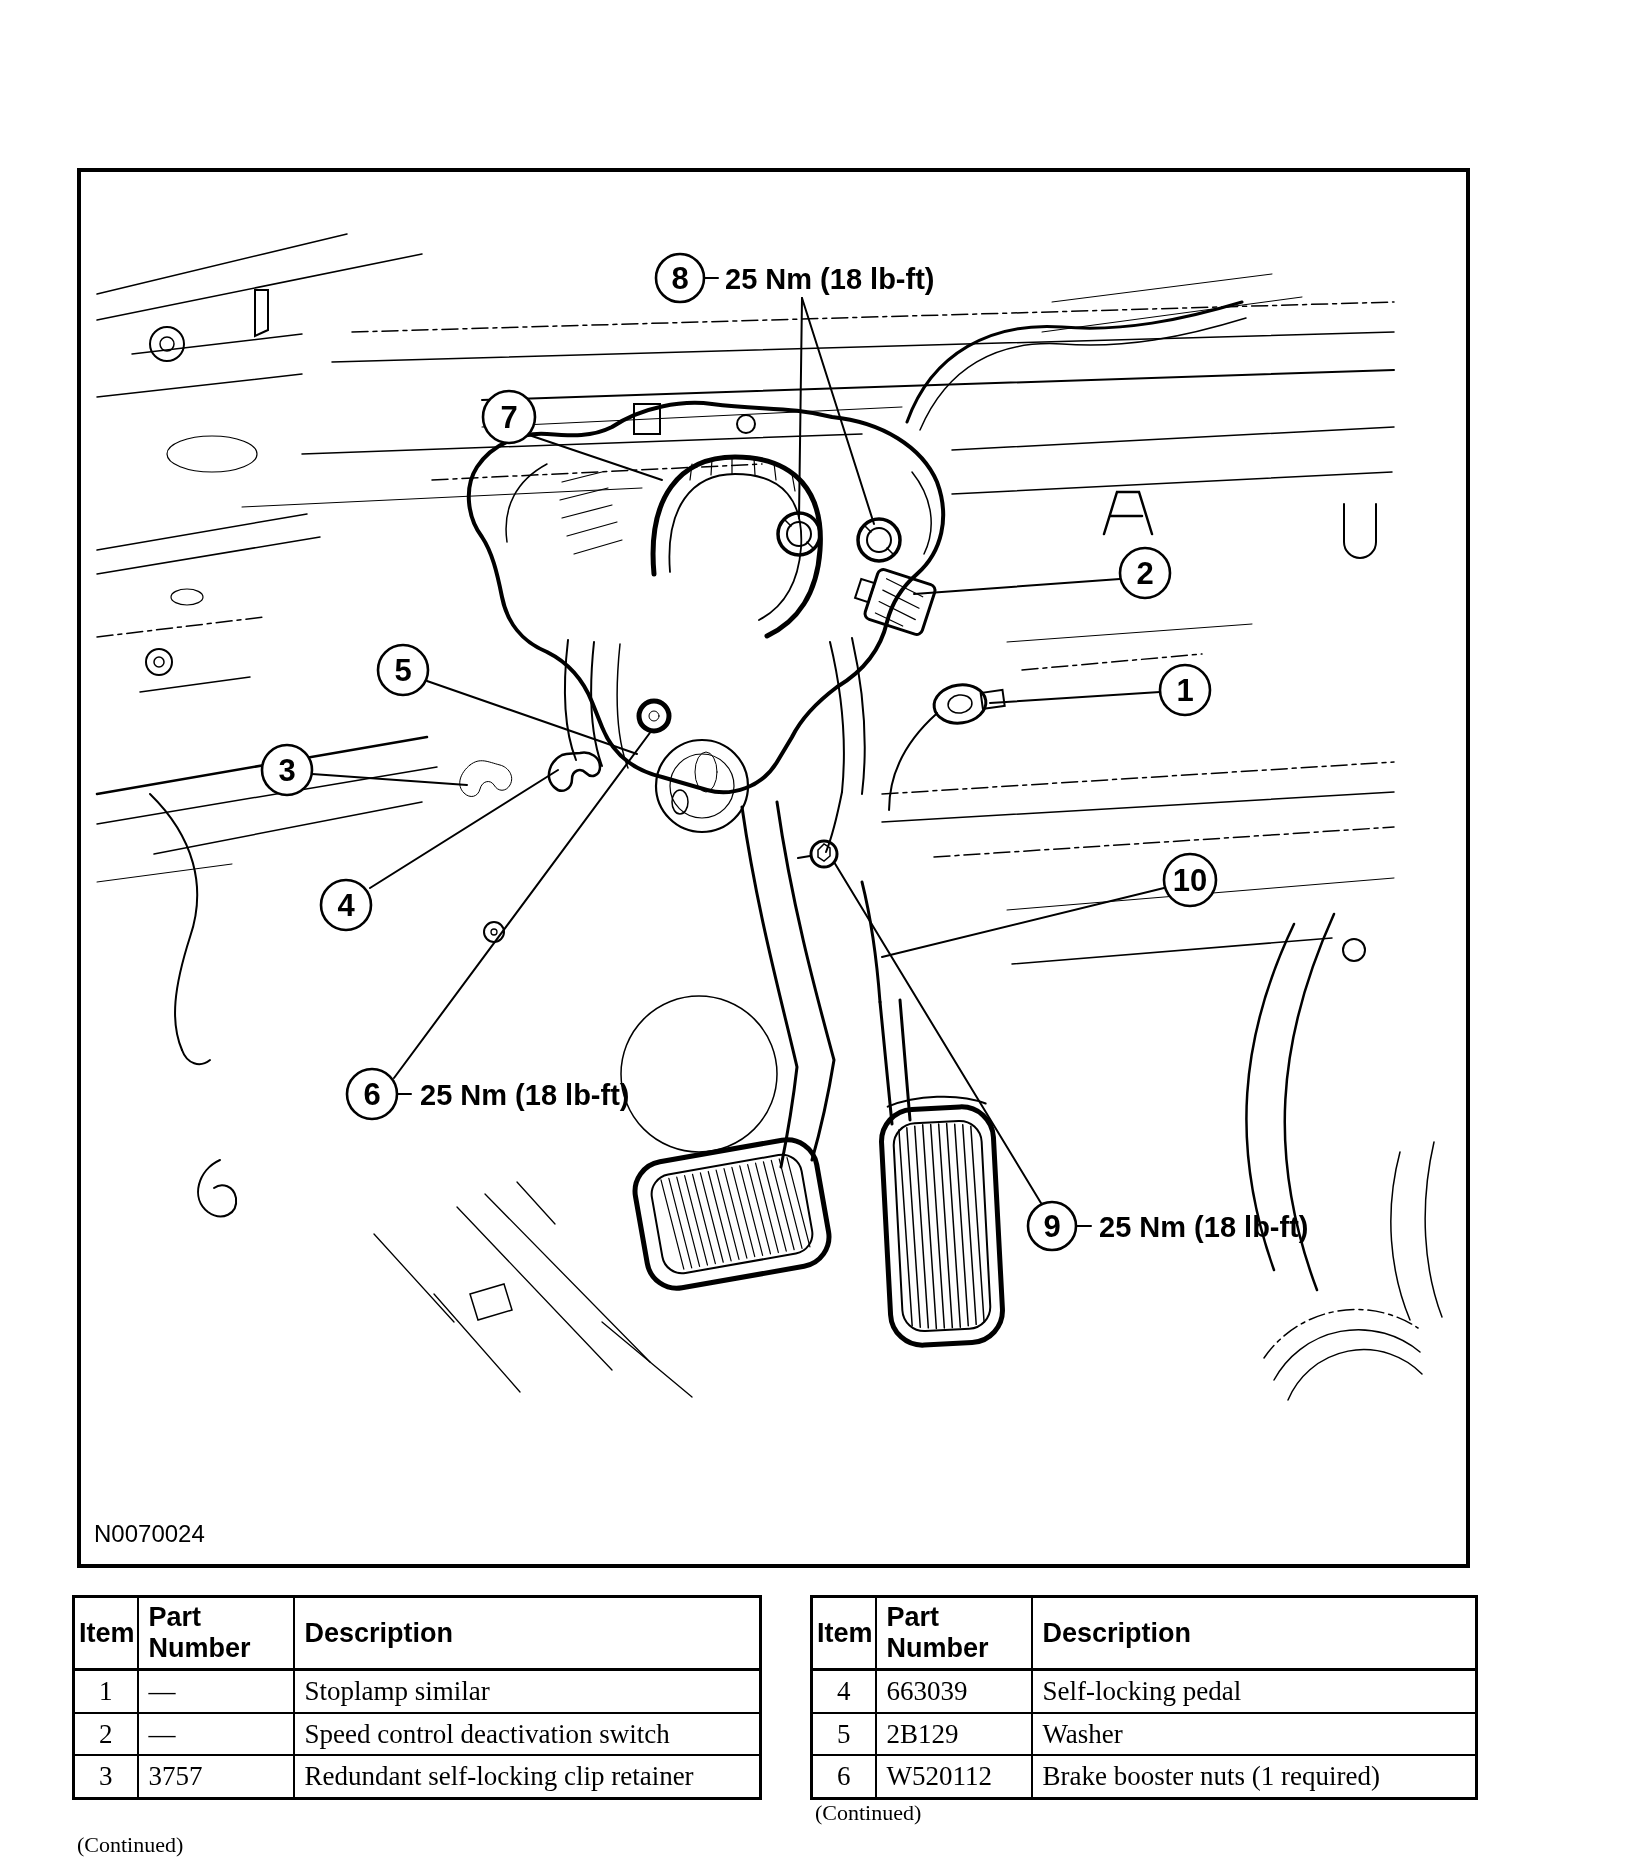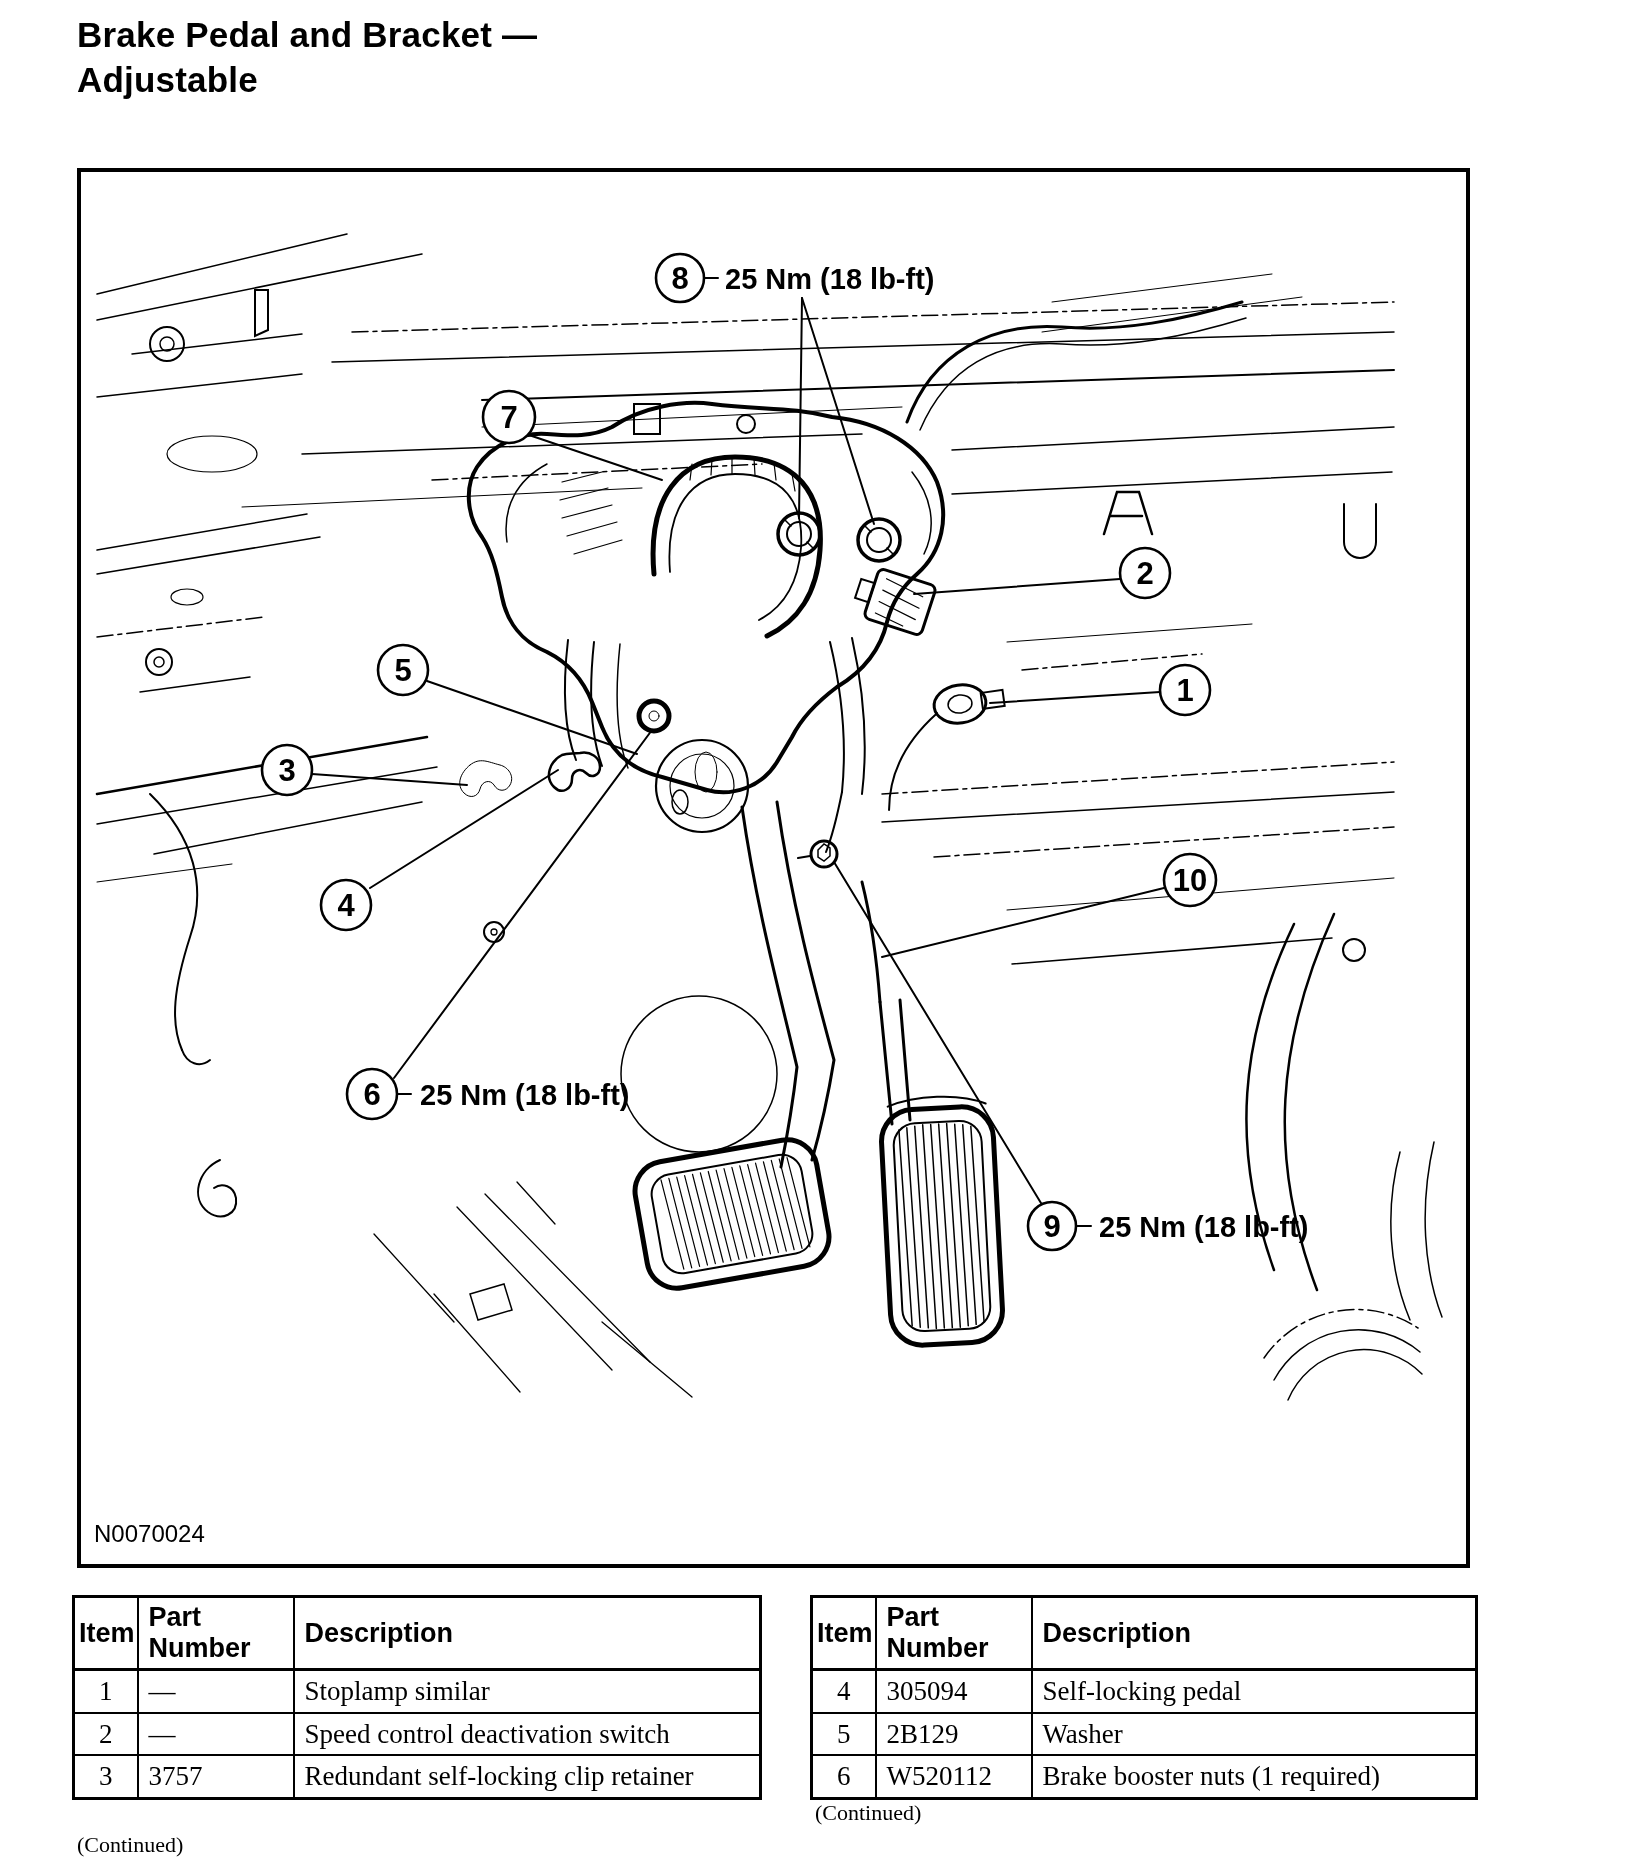--- a/index.html
+++ b/index.html
@@ -32,24 +32,20 @@
   .col-part{width:156px;}
   .ptable td.c-item{text-align:center;}
   .ptable th.h-item{text-align:right;padding:8px 4px;}
   .continued{position:absolute;font-family:"Liberation Serif",serif;font-size:22px;}
 </style>
 </head>
 <body>
 
 <div class="page">
 
-  <div class="title">
-    <span>Brake Pedal and Bracket —</span><br>
-    <span>Adjustable</span>
-  </div>
 
 
   <div class="figure">
     <svg class="fig" viewBox="79 170 1385 1392">
 
       <g stroke-width="1.5">
         <line x1="95" y1="292" x2="345" y2="232"></line>
         <line x1="95" y1="318" x2="420" y2="252"></line>
         <line x1="130" y1="352" x2="300" y2="332"></line>
         <line x1="95" y1="395" x2="300" y2="372"></line>
@@ -379,21 +375,21 @@
     <thead>
       <tr>
         <th class="h-item">Item</th>
         <th>Part Number</th>
         <th>Description</th>
       </tr>
     </thead>
     <tbody>
       <tr>
         <td class="c-item">4</td>
-        <td>305094</td>
+        <td>663039</td>
         <td>Self-locking pedal</td>
       </tr>
       <tr>
         <td class="c-item">5</td>
         <td>2B129</td>
         <td>Washer</td>
       </tr>
       <tr>
         <td class="c-item">6</td>
         <td>W520112</td>

